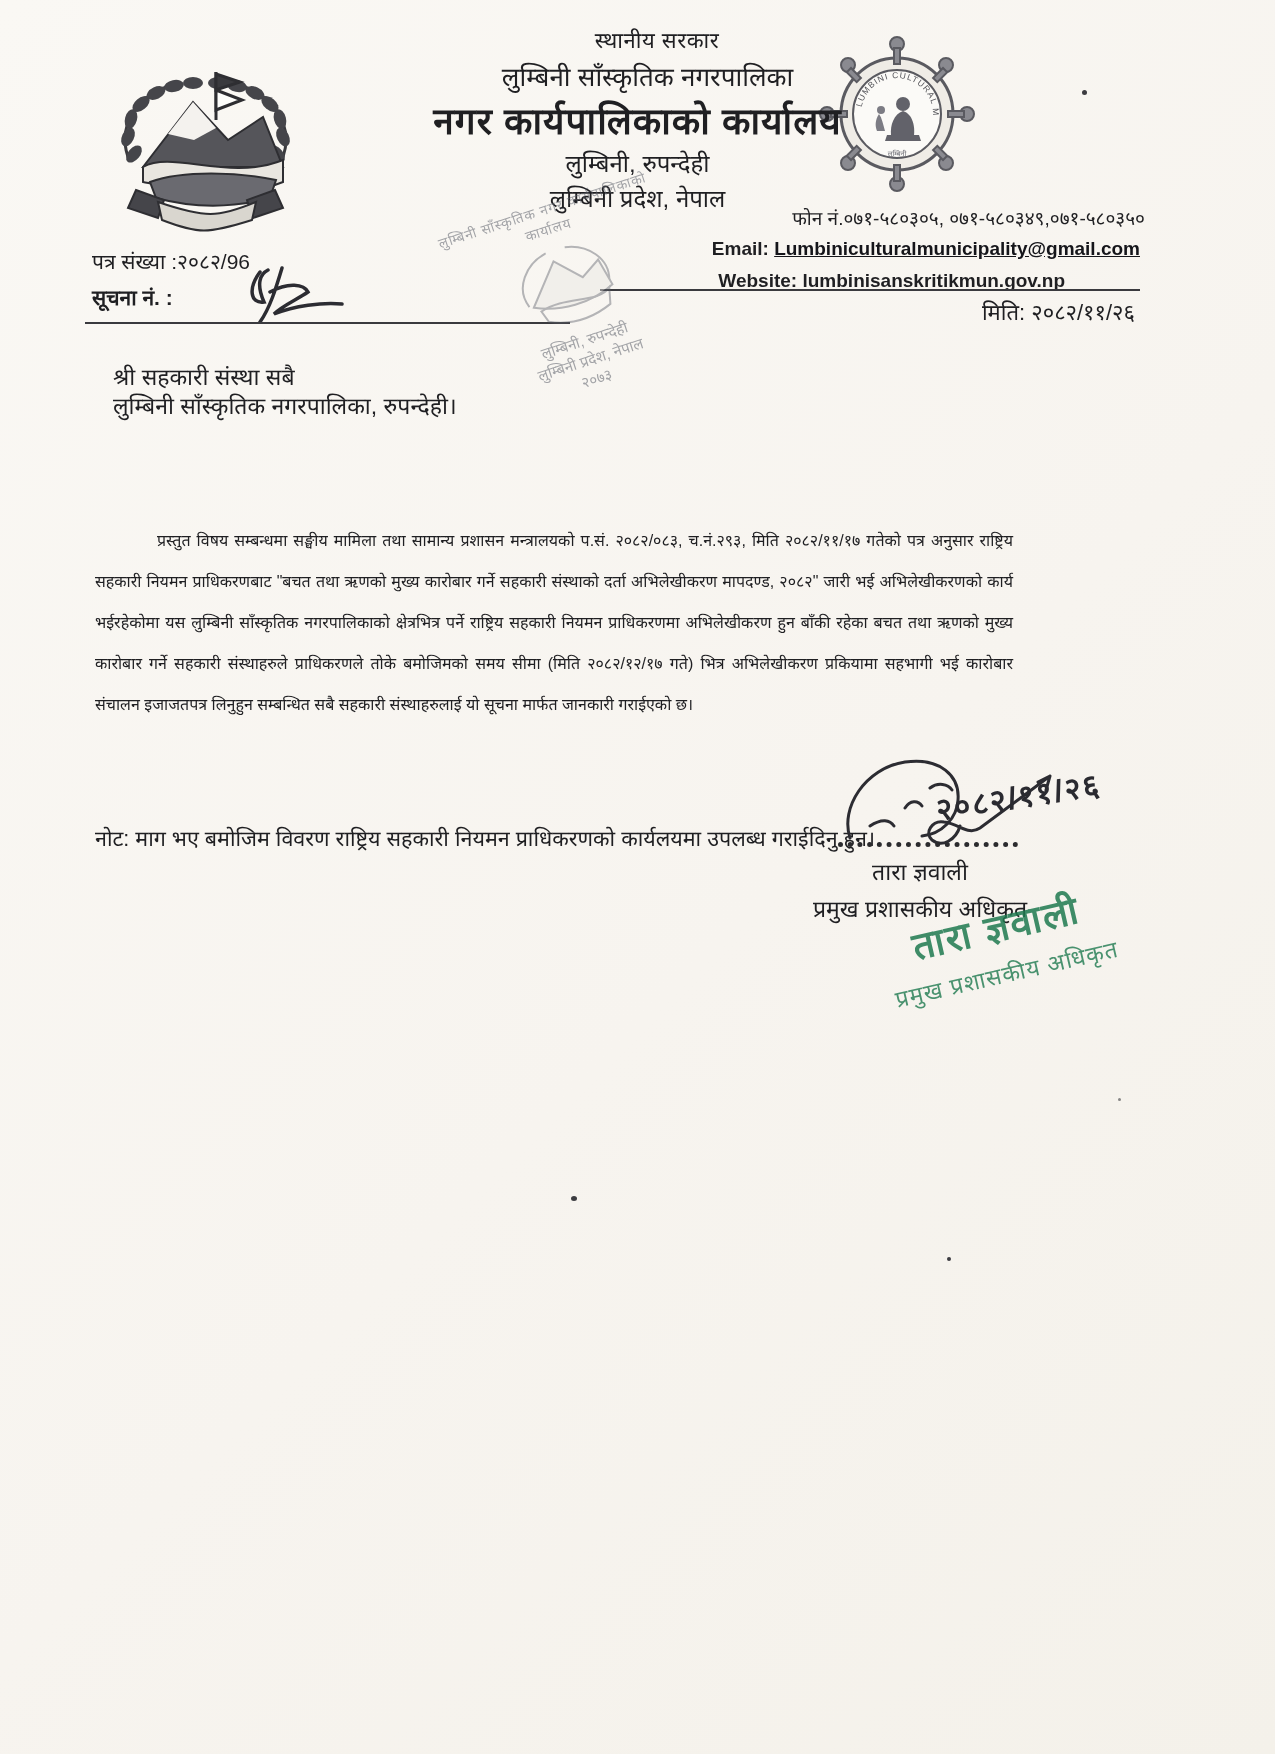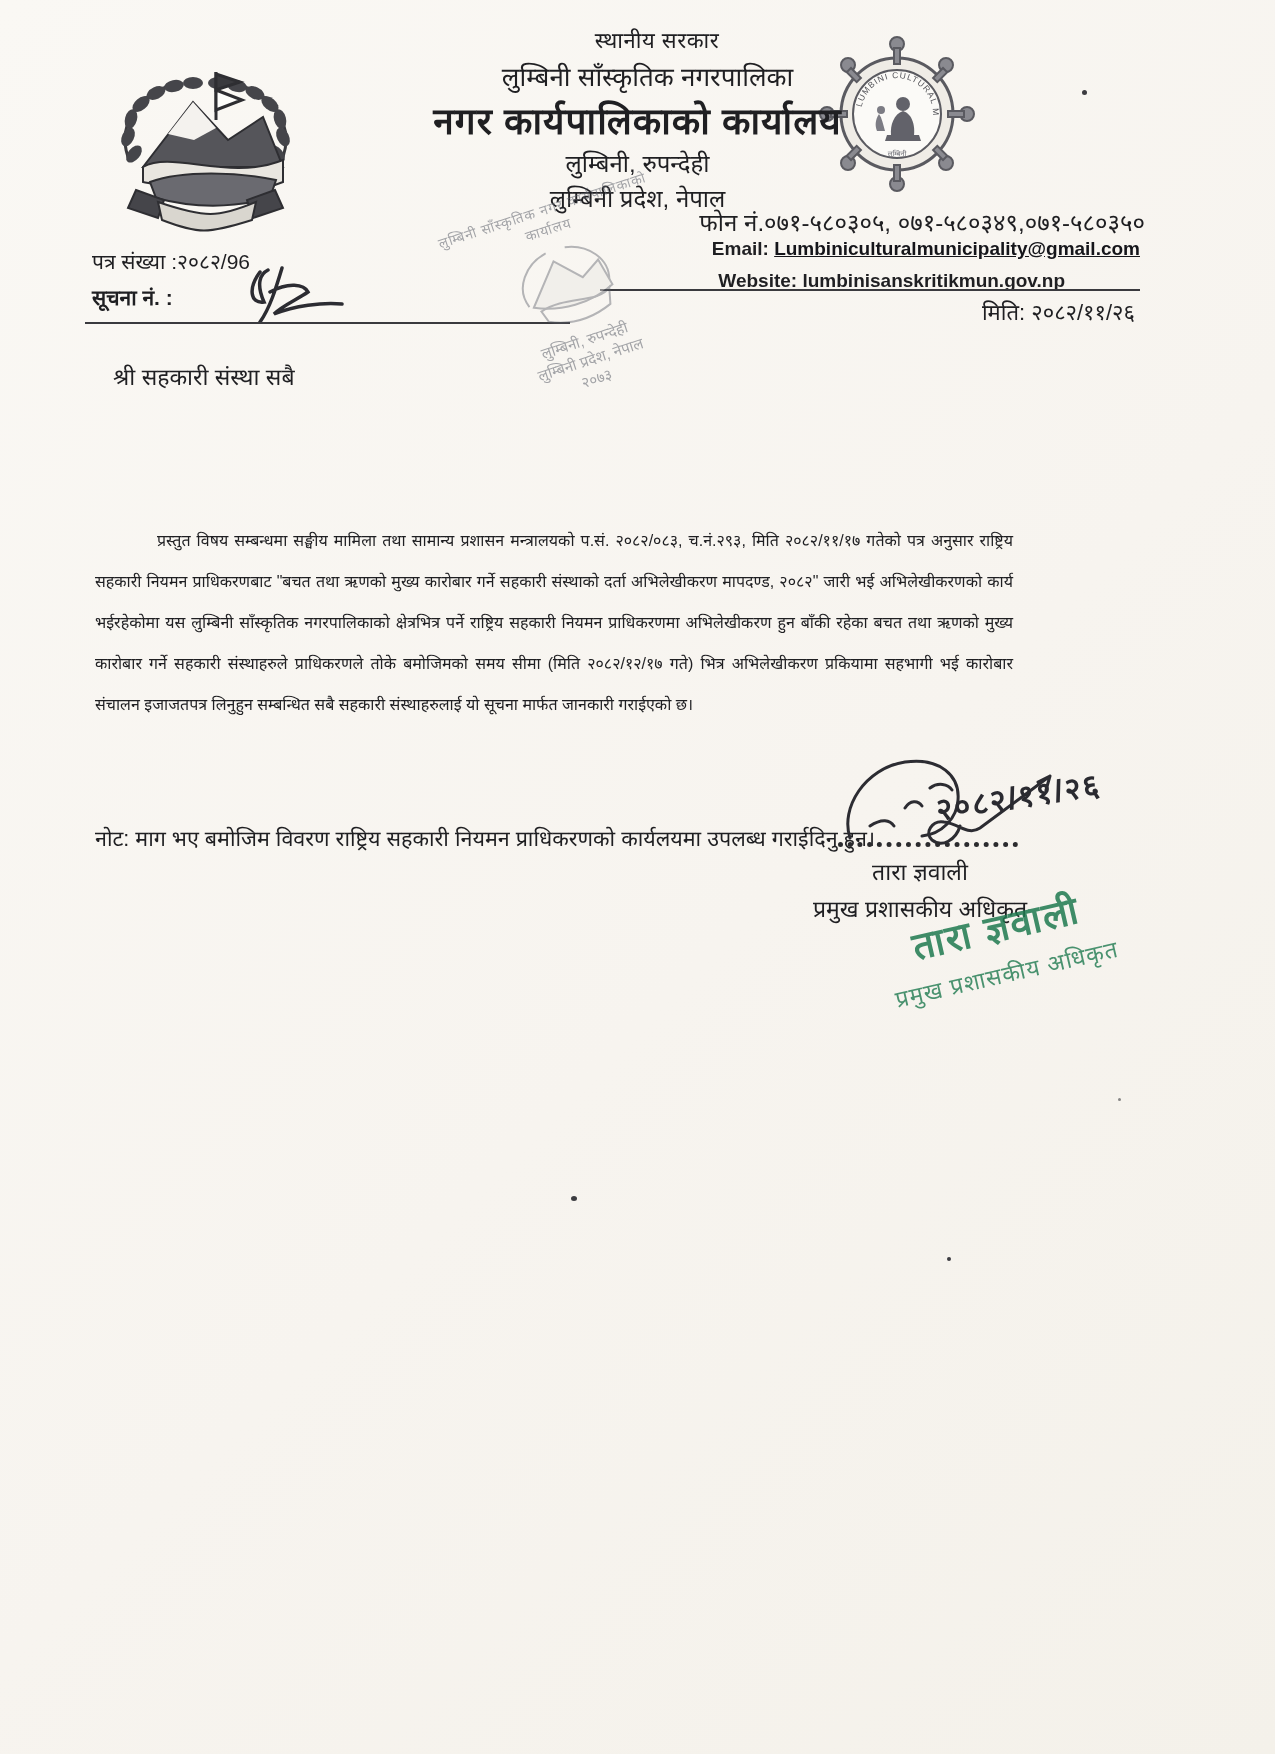--- a/index.html
+++ b/index.html
@@ -11,21 +11,21 @@
   }
   .abs{position:absolute;}
   .dev{font-family:"Liberation Sans","DejaVu Sans",sans-serif;}
   
   .hdr-center{left:0;right:0;text-align:center;}
   .h-govt{top:24px;font-size:22px;letter-spacing:.5px;padding-left:39px;}
   .h-muni{top:58px;font-size:26px;padding-left:20px;}
   .h-office{top:94px;font-size:37px;font-weight:bold;letter-spacing:1px;}
   .h-addr1{top:146px;font-size:24px;}
   .h-addr2{top:181px;font-size:24px;}
-  .h-phone{top:205px;right:130px;font-size:24px;text-align:right;margin-left:44px;}
+  .h-phone{top:205px;right:130px;font-size:19px;text-align:right;margin-left:44px;}
   .h-email{top:238px;right:135px;font-size:19px;font-weight:bold;}
   .h-email a{color:#15151a;}
   .h-web{top:270px;right:210px;font-size:19px;font-weight:bold;}
   .meta-letterno{top:247px;left:92px;font-size:21px;}
   .meta-noticeno{top:283px;left:92px;font-size:21px;font-weight:bold;}
   .hand-notice{top:262px;left:230px;width:120px;height:70px;}
   .rule-left{top:322px;left:85px;width:485px;height:0;border-top:2px solid #3a3a3e;}
   .rule-right{top:289px;left:600px;width:540px;height:0;border-top:2px solid #3a3a3e;}
   .meta-date{top:296px;right:140px;font-size:22px;}
   
@@ -196,20 +196,21 @@
           <path d="M28,66 C55,58 85,76 100,64 L96,80 C70,90 48,86 32,78 Z"></path>
         </g>
       </svg>
     </span>
     <div>लुम्बिनी, रुपन्देही</div>
     <div>लुम्बिनी प्रदेश, नेपाल</div>
     <div>२०७३</div>
   </div>
 
   <div class="abs recip1 dev">श्री सहकारी संस्था सबै</div>
+  <div class="abs recip2 dev">लुम्बिनी साँस्कृतिक नगरपालिका, रुपन्देही।</div>
 
 
   <div class="abs body-par dev">प्रस्तुत विषय सम्बन्धमा सङ्घीय मामिला तथा सामान्य प्रशासन मन्त्रालयको प.सं. २०८२/०८३, च.नं.२९३, मिति २०८२/११/१७ गतेको पत्र अनुसार राष्ट्रिय सहकारी नियमन प्राधिकरणबाट "बचत तथा ऋणको मुख्य कारोबार गर्ने सहकारी संस्थाको दर्ता अभिलेखीकरण मापदण्ड, २०८२" जारी भई अभिलेखीकरणको कार्य भईरहेकोमा यस लुम्बिनी साँस्कृतिक नगरपालिकाको क्षेत्रभित्र पर्ने राष्ट्रिय सहकारी नियमन प्राधिकरणमा अभिलेखीकरण हुन बाँकी रहेका बचत तथा ऋणको मुख्य कारोबार गर्ने सहकारी संस्थाहरुले प्राधिकरणले तोके बमोजिमको समय सीमा (मिति २०८२/१२/१७ गते) भित्र अभिलेखीकरण प्रकियामा सहभागी भई कारोबार संचालन इजाजतपत्र लिनुहुन सम्बन्धित सबै सहकारी संस्थाहरुलाई यो सूचना मार्फत जानकारी गराईएको छ।</div>
   <div class="abs note dev">नोट: माग भए बमोजिम विवरण राष्ट्रिय सहकारी नियमन प्राधिकरणको कार्यलयमा उपलब्ध गराईदिनु हुन।</div>
 
   <span class="abs sig-svg">
     <svg viewBox="0 0 260 120" width="260" height="120">
       <path d="M40,90 C30,60 55,20 95,14 C130,9 150,28 148,52 C147,70 132,86 112,88
                M60,78 C72,70 80,72 84,78 M95,60 C100,52 108,52 112,58
                M120,40 C128,34 138,36 142,42" fill="none" stroke="#2c2c32" stroke-width="3" stroke-linecap="round"></path>

